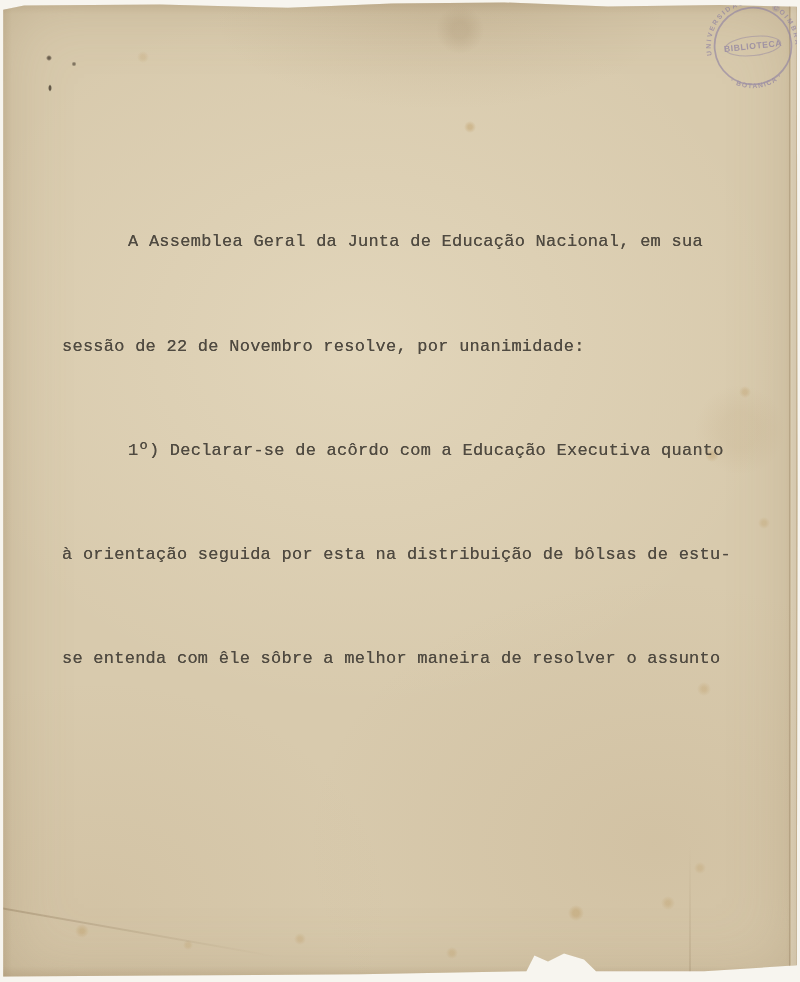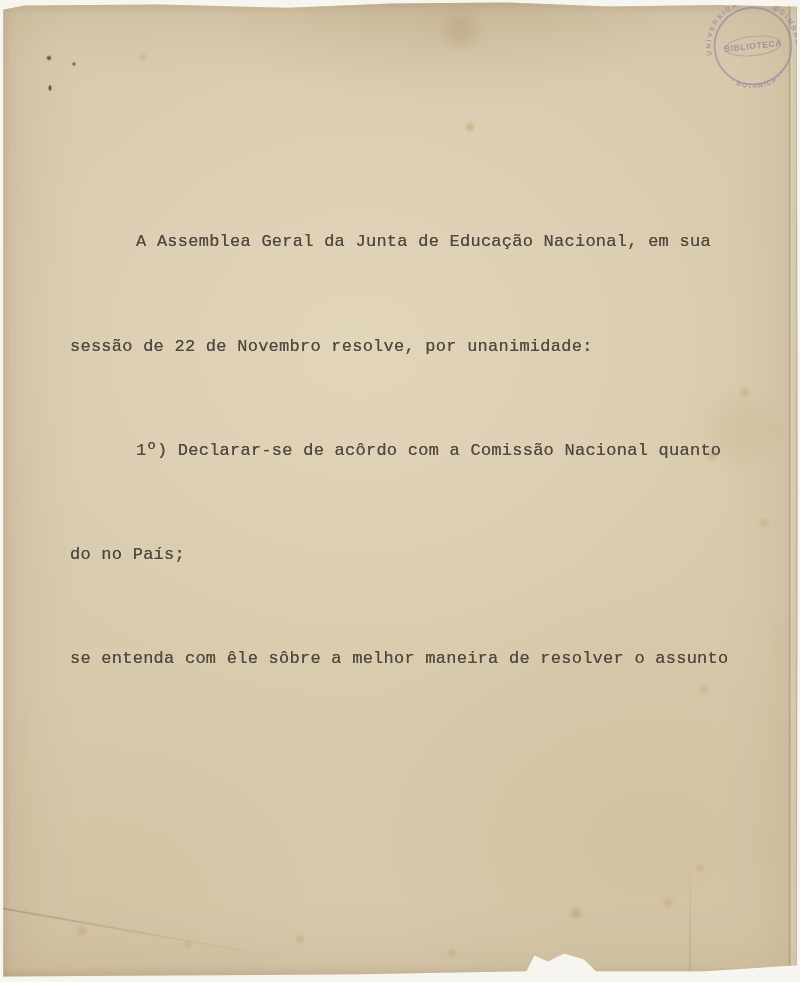--- a/index.html
+++ b/index.html
@@ -105,21 +105,21 @@
     padding-left: 62px;
     box-sizing: border-box;
     font-family: "Liberation Mono", "DejaVu Sans Mono", monospace;
     font-size: 17px;
     line-height: 34.7px;
     letter-spacing: 0.25px;
     color: #4f4a41;
     text-shadow: 0 0 0.6px rgba(82,74,62,.9);
     white-space: pre;
   }
-  .line { height: 34.7px; margin-left: 8px; }
+  .line { height: 34.7px; }
   .para { text-indent: 66px; }
   .stamp {
     position: absolute;
     left: 705px;
     top: -2px;
     width: 96px;
     height: 96px;
     opacity: 0.75;
   }
 </style>
@@ -148,22 +148,22 @@
           <textPath href="#arcBot" startOffset="50%" text-anchor="middle">· BOTANICA ·</textPath>
         </text>
         <text x="50" y="53" text-anchor="middle" font-family="Liberation Sans, sans-serif" font-size="9" font-weight="bold" letter-spacing="0.6" fill="#8c7fa2" opacity="0.95">BIBLIOTECA</text>
         <circle cx="78" cy="13" r="4" fill="#8c7fa2" opacity="0.35" stroke="none"></circle>
       </g>
     </svg>
 
     <div class="text-block">
       <div class="line para">A Assemblea Geral da Junta de Educação Nacional, em sua</div>
       <div class="line">sessão de 22 de Novembro resolve, por unanimidade:</div>
-      <div class="line para">1º) Declarar-se de acôrdo com a Comissão Nacional quanto</div>
-      <div class="line">do no País;</div>
+      <div class="line para">1º) Declarar-se de acôrdo com a Educação Executiva quanto</div>
+      <div class="line">à orientação seguida por esta na distribuição de bôlsas de estu-</div>
       <div class="line">se entenda com êle sôbre a melhor maneira de resolver o assunto</div>
       
       
       
       
       
       
       
       
       

